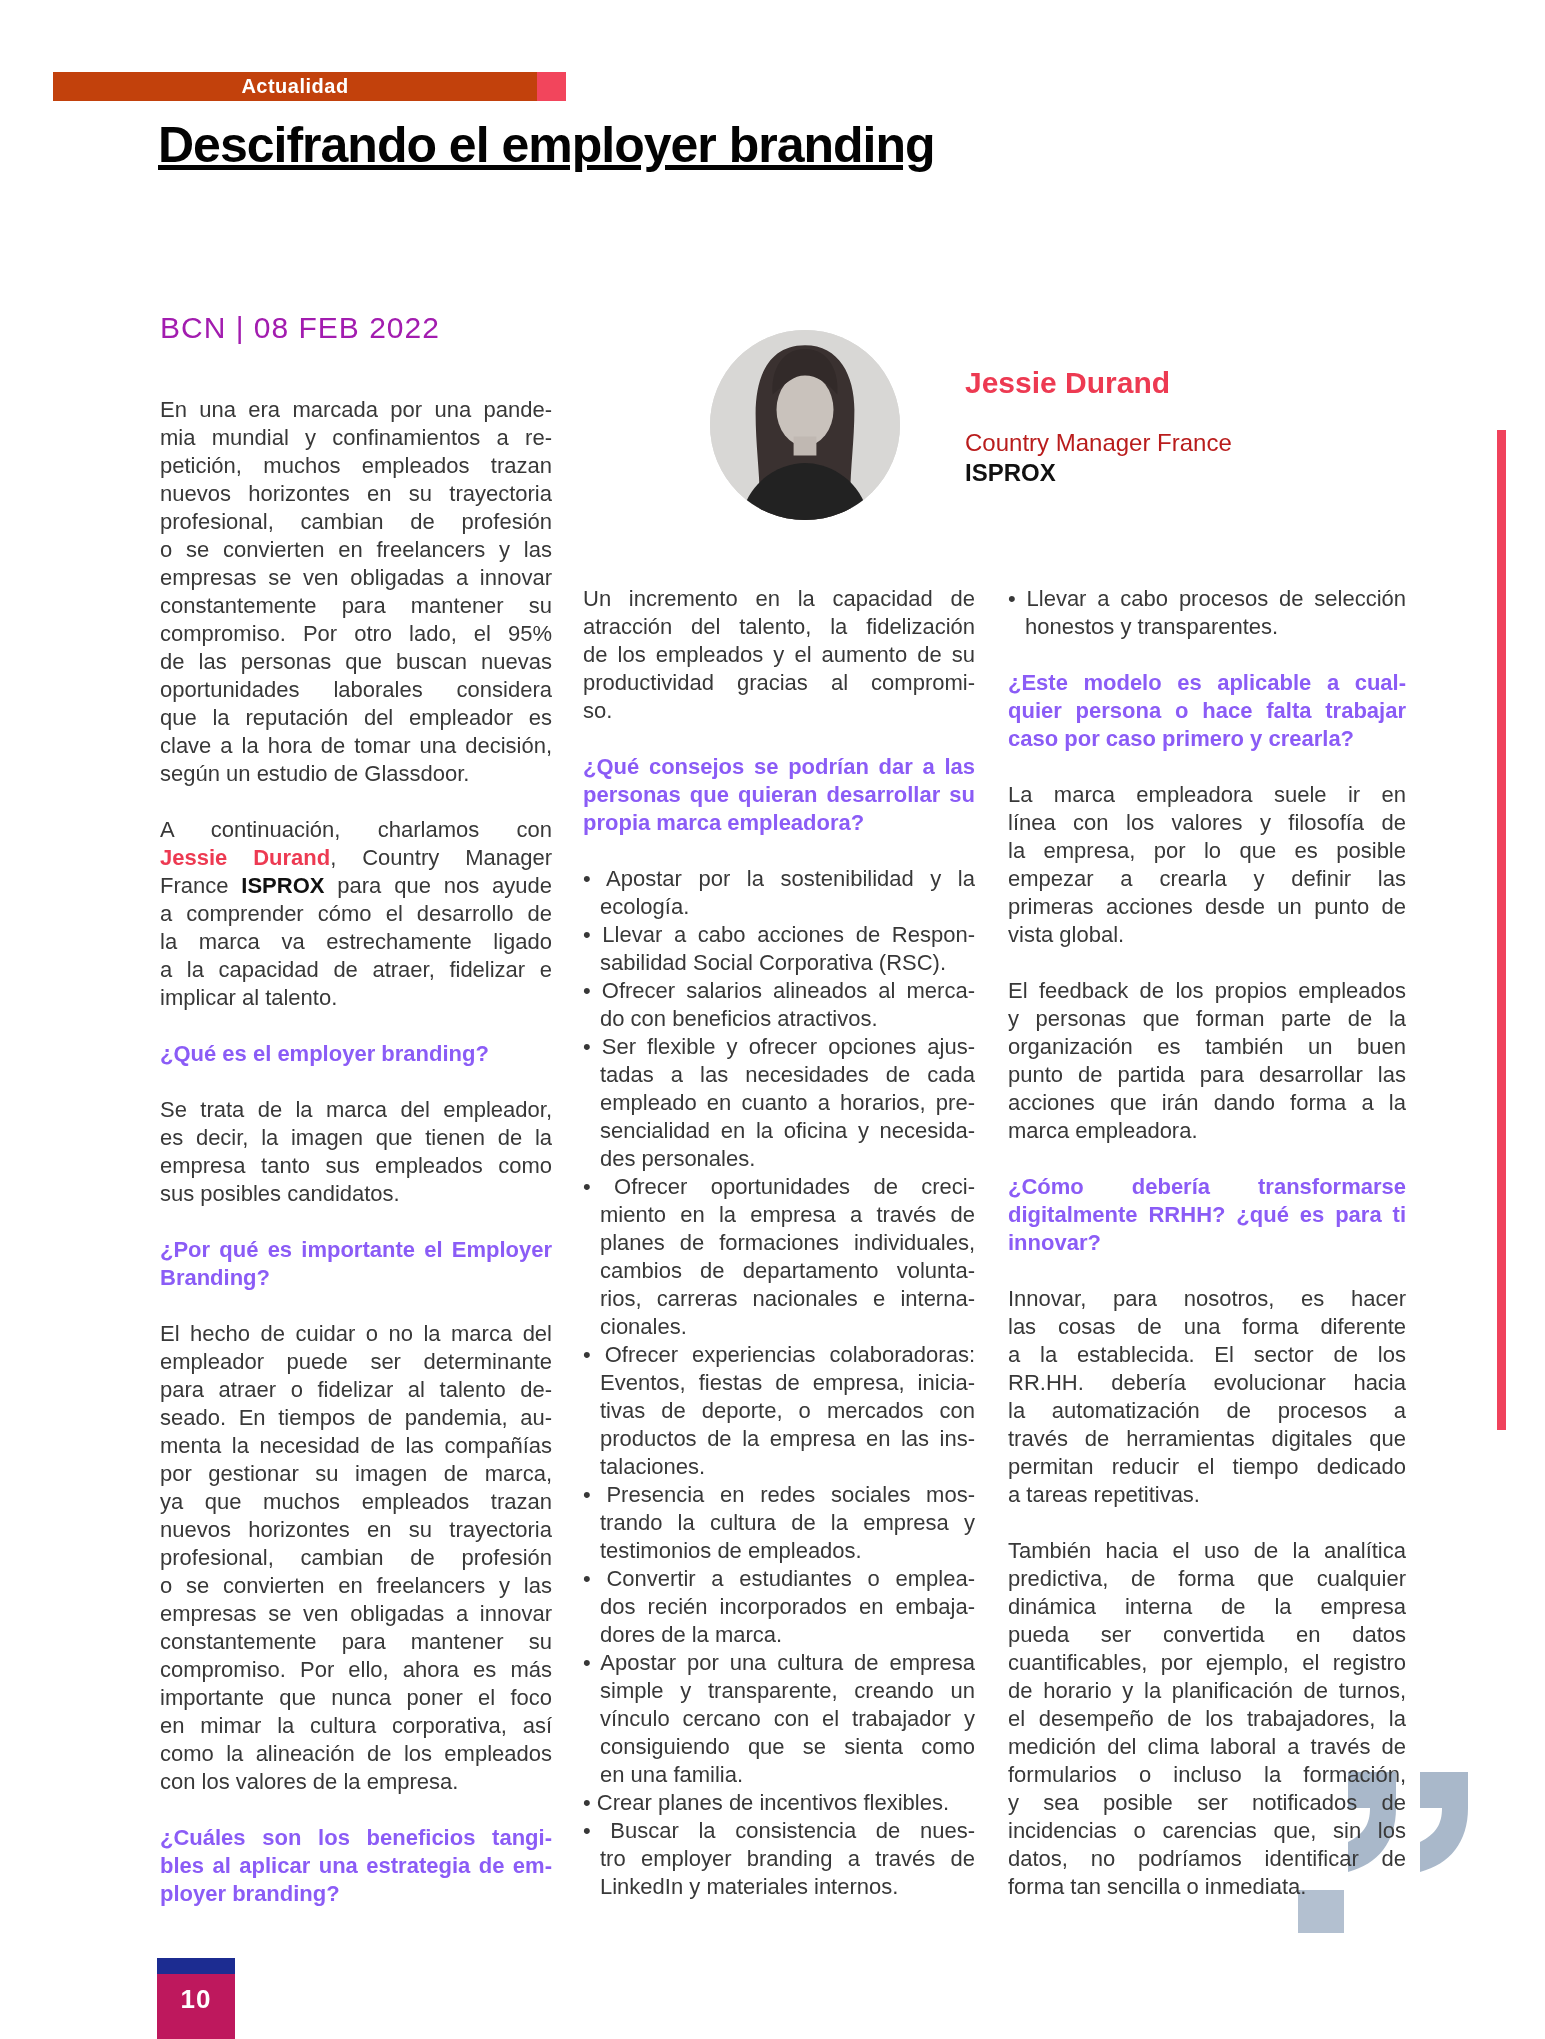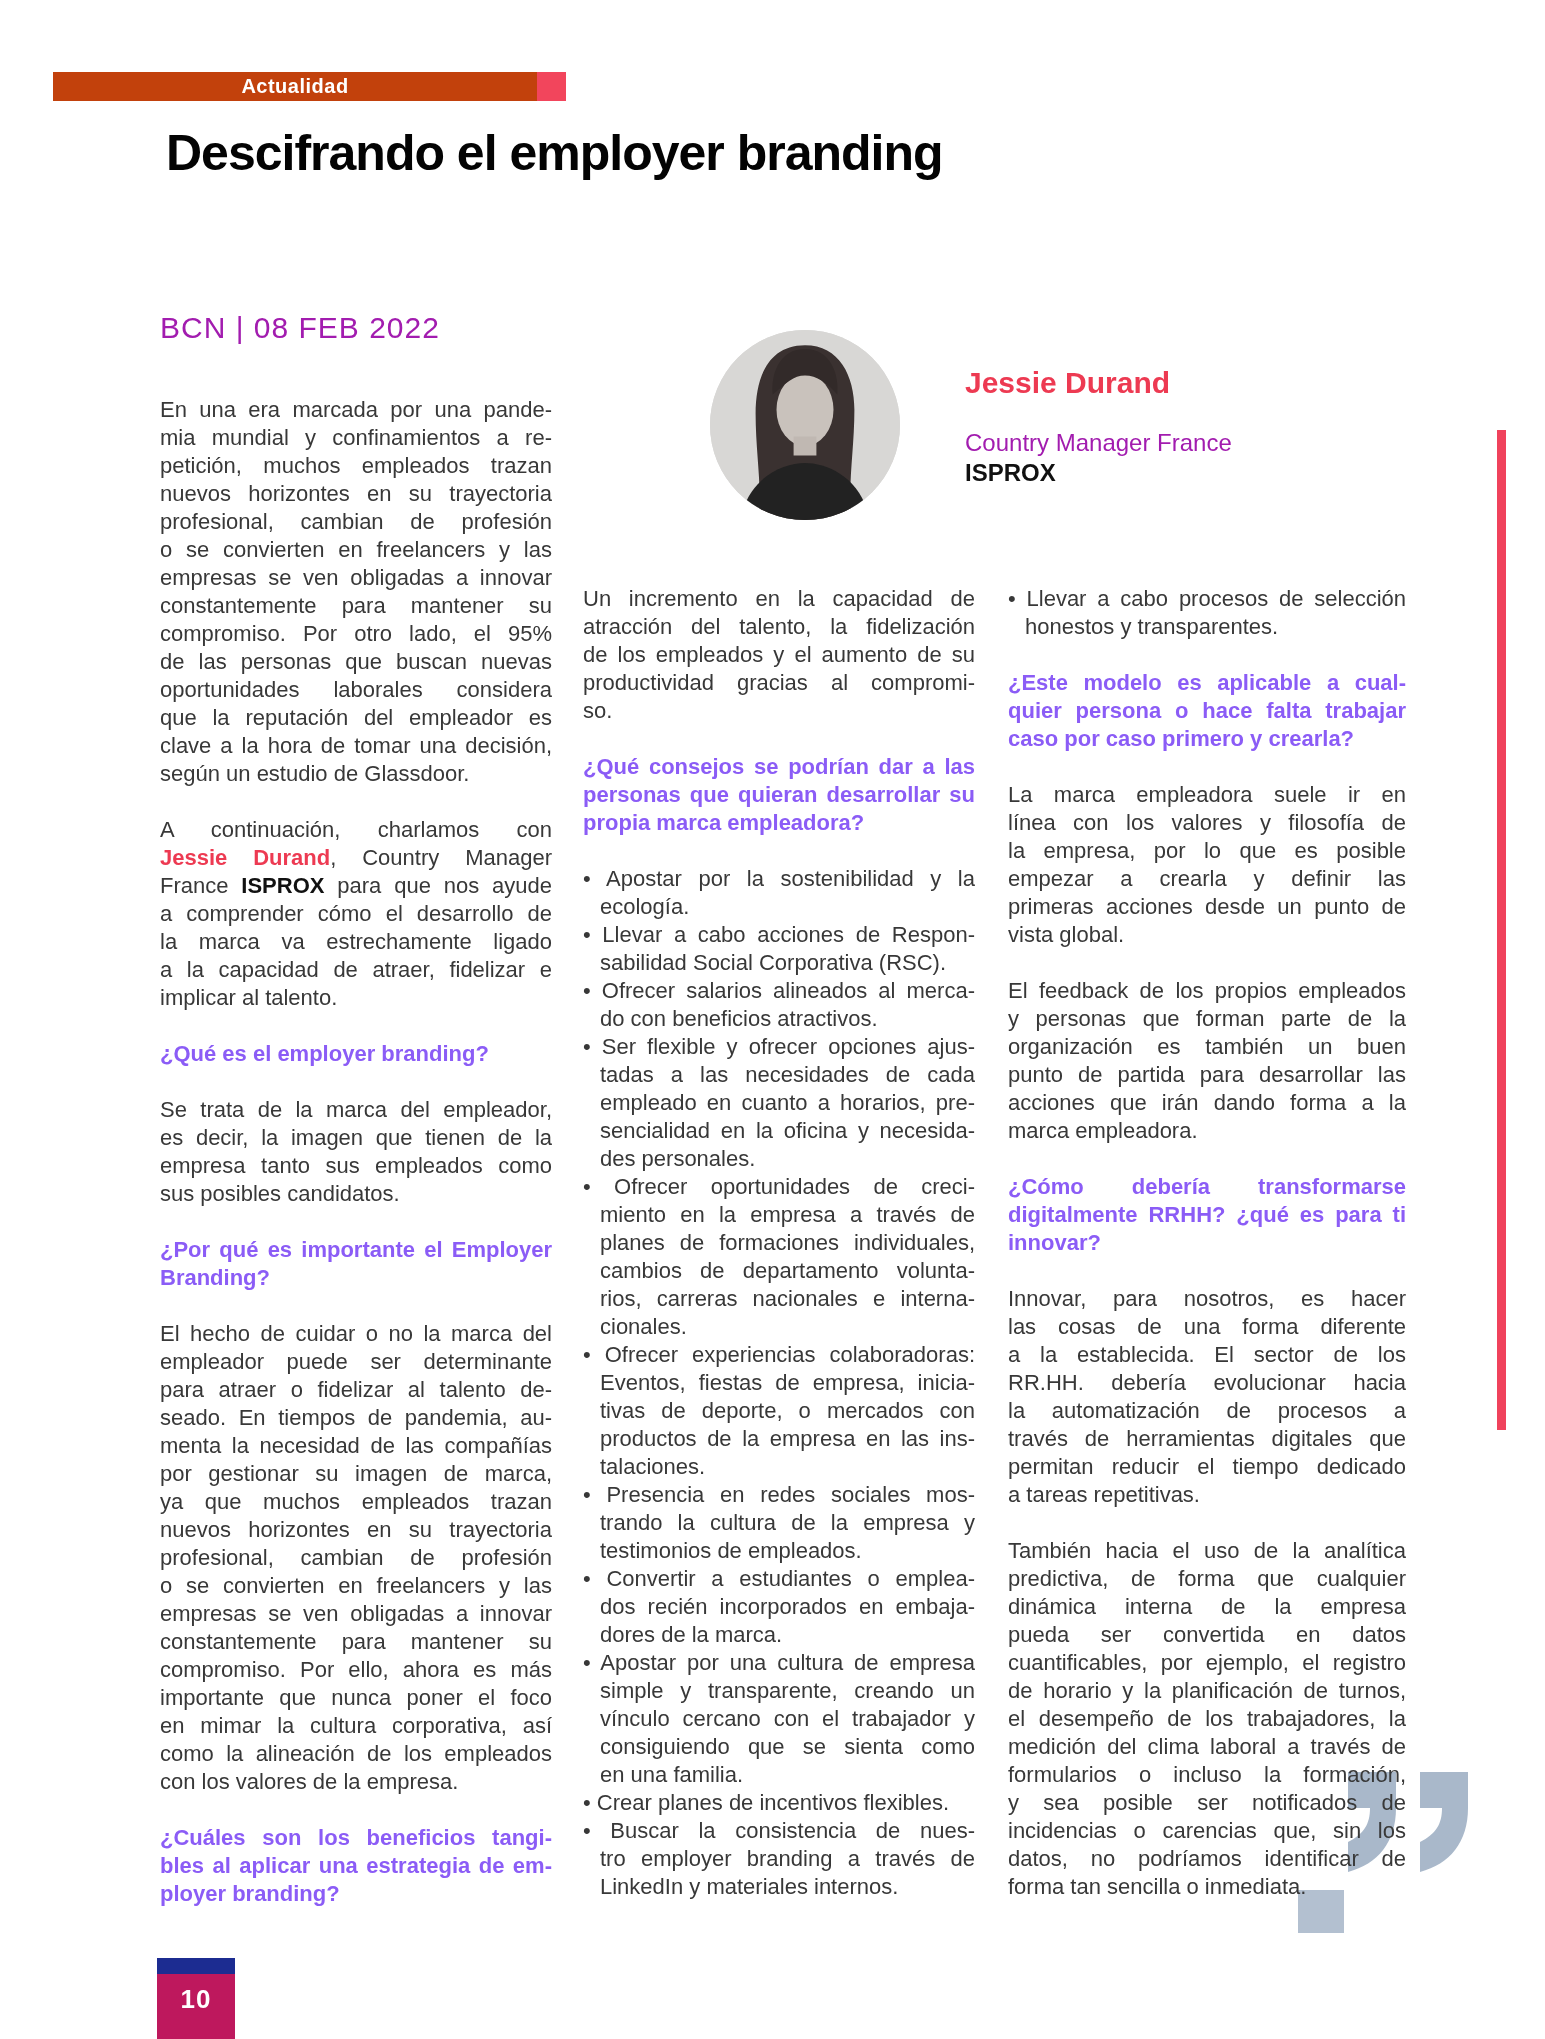--- a/index.html
+++ b/index.html
@@ -27,21 +27,21 @@
   .bullet-item .line.cont{padding-left:17px;}
   .accent-name{color:#ed3a52;font-weight:700;}
   strong{color:#111;}
   
   .photo{position:absolute;left:710px;top:330px;width:190px;height:190px;border-radius:50%;
     overflow:hidden;background:#d8d7d5;z-index:2;}
   .photo svg{display:block;width:100%;height:100%;}
   
   .profile{position:absolute;left:965px;top:366px;z-index:2;}
   .profile .name{color:#ed3a52;font-weight:700;font-size:30px;margin-bottom:28px;}
-  .profile .role{font-size:24px;color:#a21caf;line-height:30px;}
+  .profile .role{font-size:24px;color:#b91c1c;line-height:30px;}
   .profile .company{font-size:24px;color:#111;font-weight:700;line-height:30px;}
   
   .side-rule{position:absolute;left:1497px;top:430px;width:9px;height:1000px;background:#f0425c;z-index:1;}
   
   .quote-mark{position:absolute;left:1346px;top:1772px;z-index:0;}
   .quote-square{position:absolute;left:1298px;top:1890px;width:46px;height:43px;background:#b3c0d0;z-index:0;}
   
   .page-badge{position:absolute;left:157px;top:1958px;width:78px;height:81px;z-index:2;}
   .page-badge .strip{height:16px;background:#1c2c91;}
   .page-badge .body{height:68px;background:#be185d;display:flex;justify-content:center;align-items:flex-start;}
@@ -56,21 +56,21 @@
     <path d="M74 0 H122 V36 C122 70 104 92 74 100 V70 C90 62 96 52 96 36 H74 Z" fill="#a9b8ca"></path>
   </svg>
 </div>
 <div class="quote-square"></div>
 
 <div class="tag-bar">
   <span>Actualidad</span>
 </div>
 <div class="tag-cap"></div>
 
-<h1 class="page-title" style="margin:8px;">Descifrando el employer branding</h1>
+<h1 class="page-title" style="margin:0;text-decoration:underline;">Descifrando el employer branding</h1>
 <div class="dateline">BCN | 08 FEB 2022</div>
 
 <div class="photo">
   <svg viewBox="0 0 100 100" preserveAspectRatio="none">
     <rect x="0" y="0" width="100" height="100" fill="#d8d7d5"></rect>
     <path d="M50 8 C30 8 24 26 24 44 C24 66 28 86 25 100 L75 100 C72 84 76 64 76 42 C76 24 68 8 50 8 Z" fill="#3a3130"></path>
     <ellipse cx="50" cy="42" rx="15" ry="19" fill="#c9c2bc"></ellipse>
     <path d="M50 10 C36 10 32 24 33 34 C40 28 44 24 50 24 C56 24 62 28 67 34 C68 24 64 10 50 10 Z" fill="#322a29"></path>
     <path d="M44 56 L44 66 L56 66 L56 56 Z" fill="#c0b8b2"></path>
     <path d="M16 100 C20 78 38 70 50 70 C62 70 80 78 84 100 Z" fill="#222222"></path>

